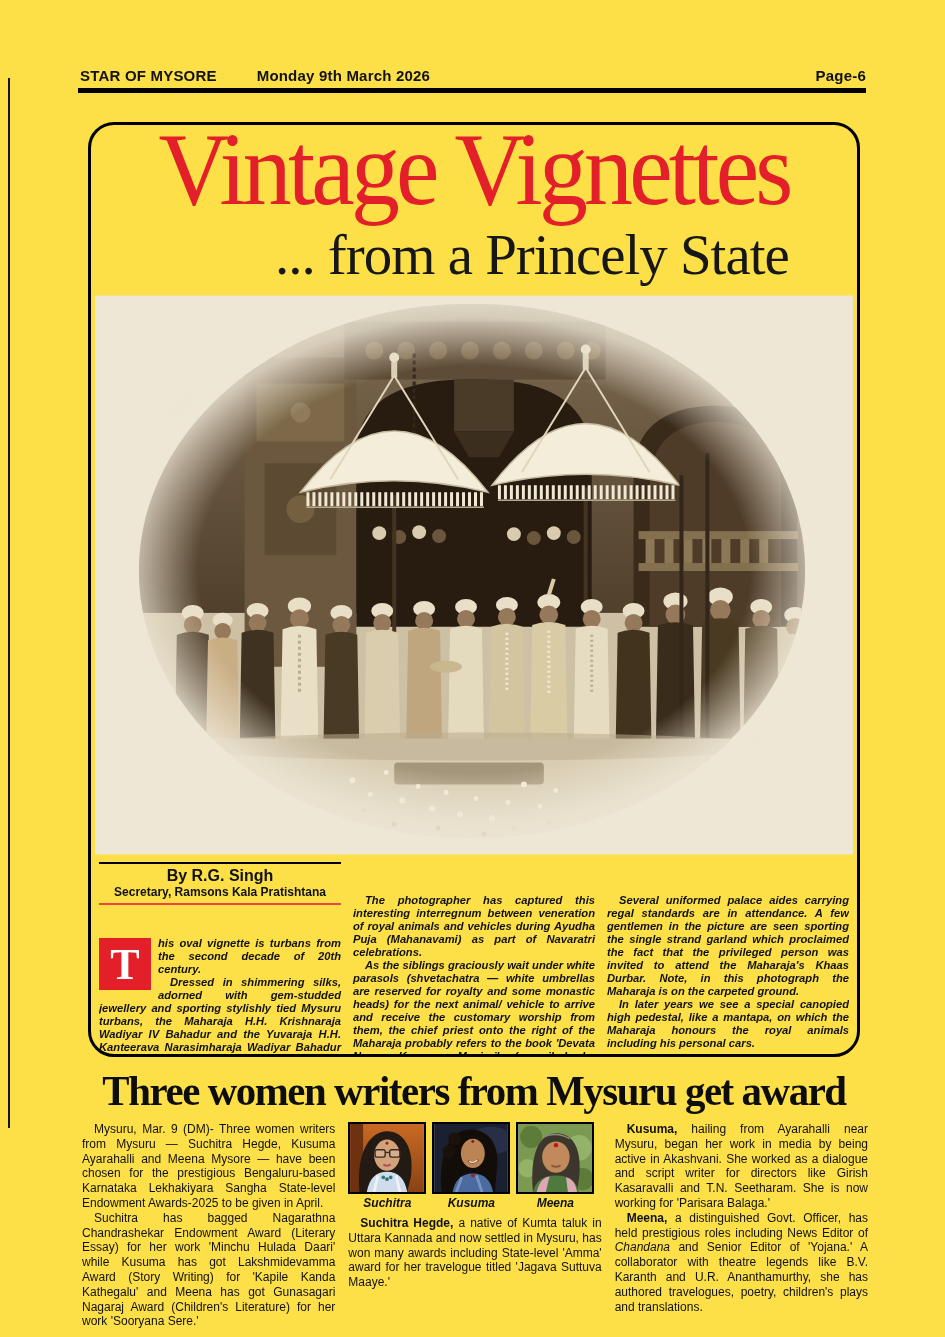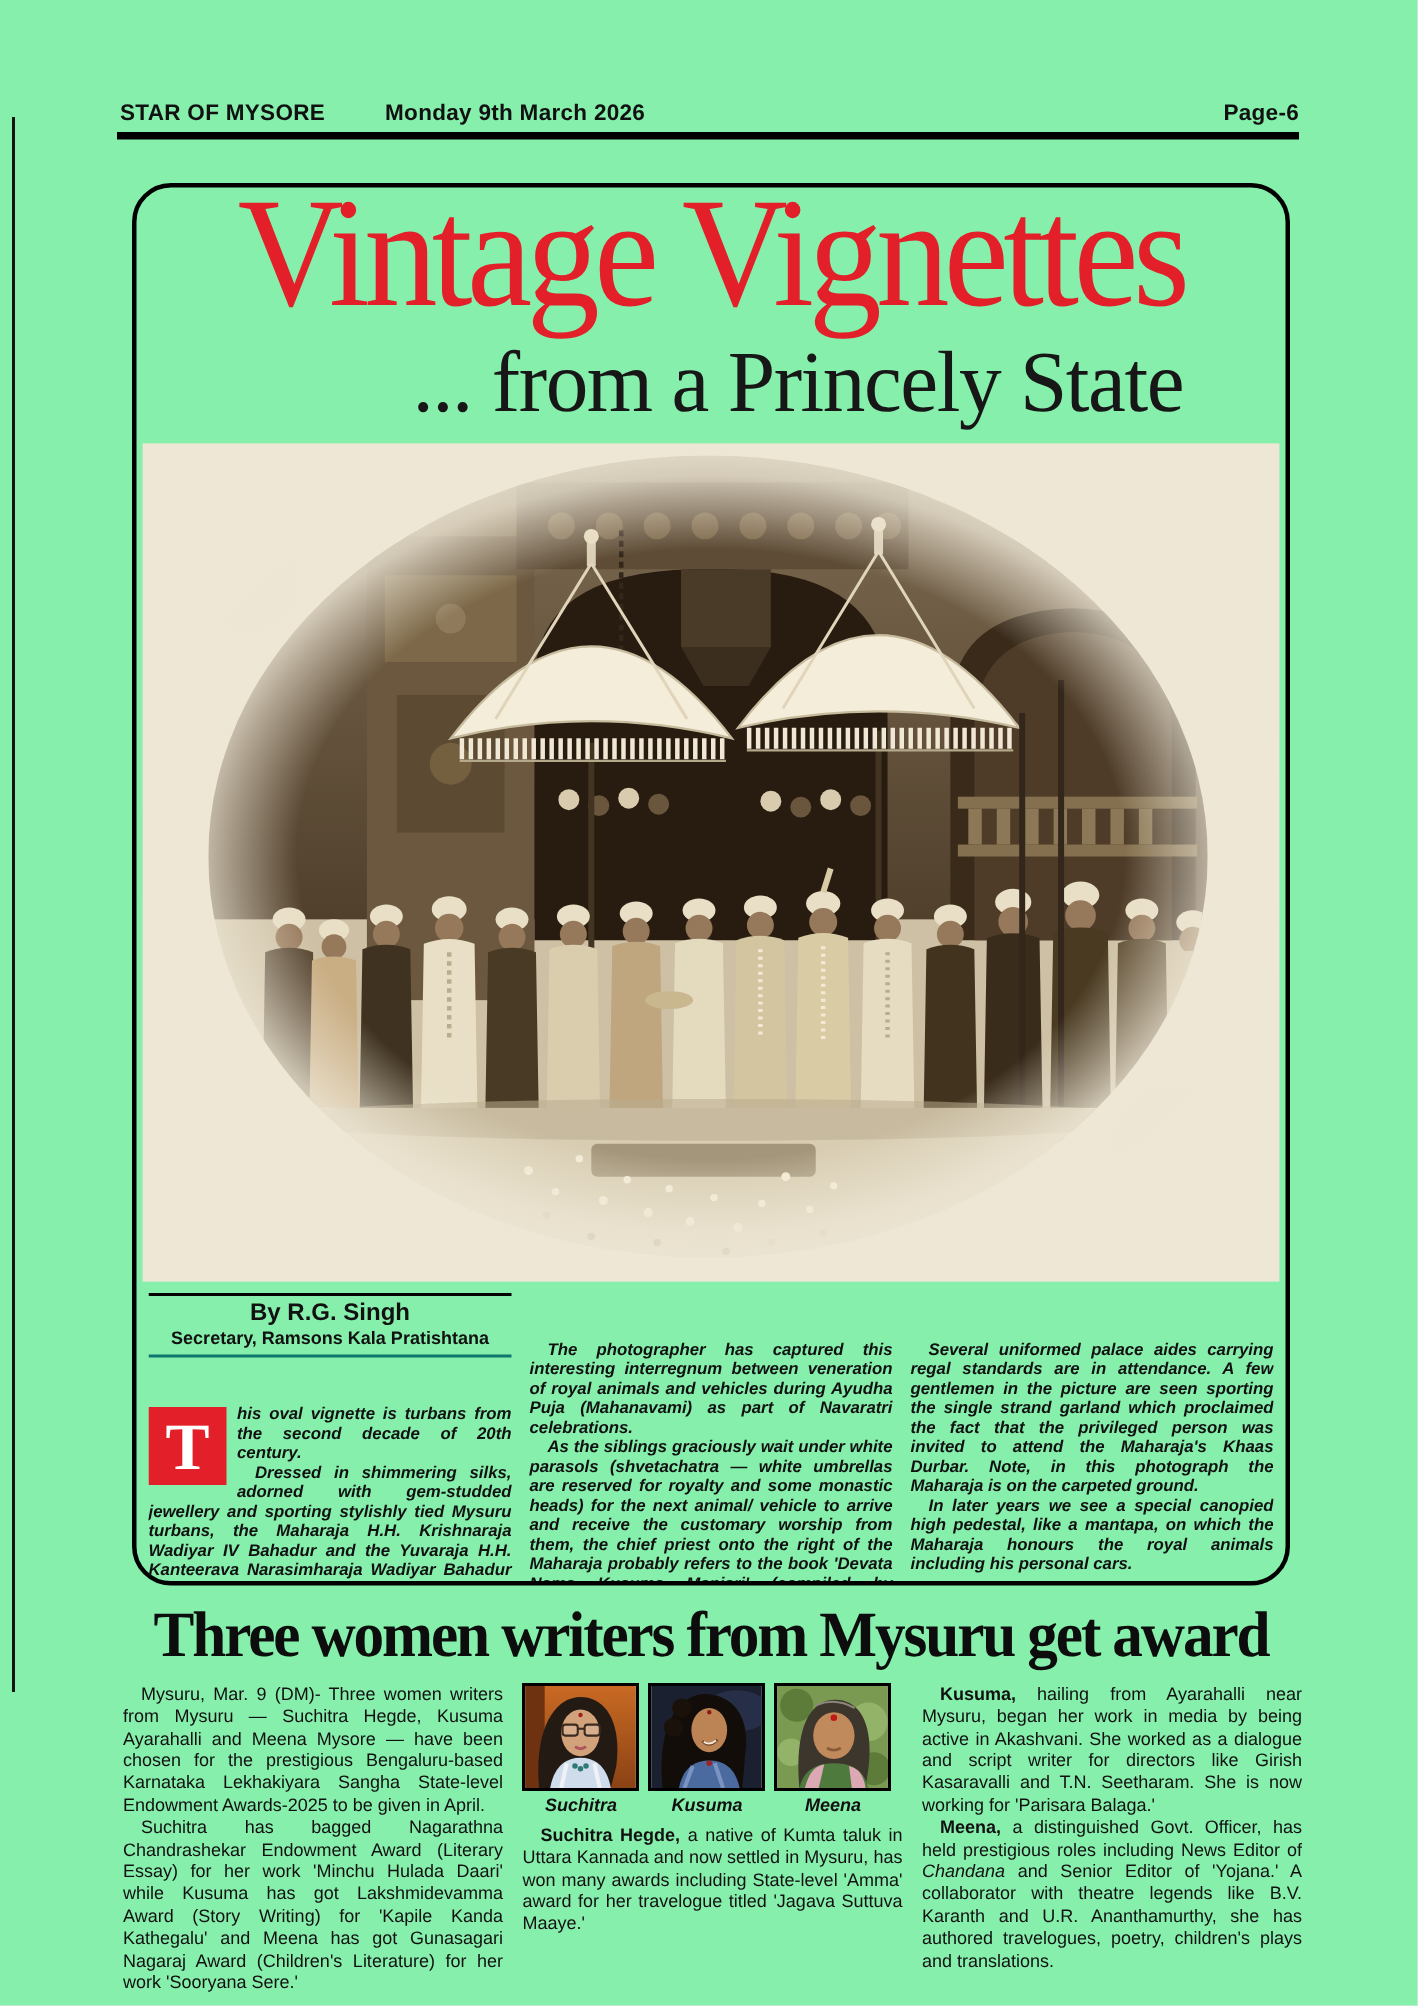--- a/index.html
+++ b/index.html
@@ -1,16 +1,16 @@
 <!DOCTYPE html>
 <html lang="en" style="--accent-red: #e3202a; --photo-paper: #eee7d6;"><head>
 <meta charset="utf-8">
 <style>
   html,body{margin:0;padding:0;background:#e9e9e9;}
-  #page{position:relative;width:945px;height:1337px;background:#86efac;margin:0 auto;
+  #page{position:relative;width:945px;height:1337px;background:#fde047;margin:0 auto;
         font-family:"Liberation Sans",sans-serif;color:#111;overflow:hidden;}
   
   .edge-rule{position:absolute;left:8px;top:78px;width:2px;height:1050px;background:#141414;}
   
   .masthead{position:absolute;left:80px;right:79px;top:62px;height:22px;display:flex;align-items:flex-end;
             font-weight:bold;font-size:15px;letter-spacing:.2px;}
   .masthead .date{margin-left:40px;}
   .masthead .pageno{margin-left:auto;}
   .mast-rule{position:absolute;left:78px;right:79px;top:88px;height:5px;background:#000;}
   
@@ -19,35 +19,35 @@
             font-family:"Liberation Serif",serif;font-weight:normal;color:var(--accent-red,#e3202a);
             font-size:104px;line-height:1.08;letter-spacing:-4px;transform:scaleX(.94);transform-origin:50% 0;}
   .vv-sub{position:absolute;left:0;right:0;top:100px;text-align:center;white-space:nowrap;padding-left:118px;
           font-family:"Liberation Serif",serif;color:#171717;font-size:58px;line-height:1.05;letter-spacing:-1px;
           transform:scaleX(.98);transform-origin:50% 0;}
   .photo-wrap{position:absolute;left:4px;top:170px;width:758px;height:560px;}
   .photo-wrap svg{display:block;}
   
   .vv-cols{position:absolute;left:8px;right:8px;top:737px;height:192px;display:flex;gap:12px;overflow:hidden;}
   .vv-col{flex:1 1 0;min-width:0;}
-  .byline{border-top:2px solid #000;border-bottom:2px solid #0f766e;text-align:center;padding:3px 0 4px;margin-bottom:3px;}
+  .byline{border-top:2px solid #000;border-bottom:2px solid #ef4444;text-align:center;padding:3px 0 4px;margin-bottom:3px;}
   .byline .by{font-size:16px;font-weight:bold;line-height:18px;}
   .byline .role{font-size:12px;font-weight:bold;line-height:14px;}
   .vv-body{font-size:11.2px;line-height:13px;font-weight:bold;font-style:italic;text-align:justify;margin-top:32px;}
   .vv-body p{margin:0;}
   .vv-body p.ind{text-indent:12px;}
   .dropcap{float:left;width:52px;height:52px;margin:1px 7px 1px 0;background:var(--accent-red,#e3202a);
            color:#fff;font-family:"Liberation Serif",serif;font-style:normal;font-weight:bold;font-size:44px;
            display:flex;align-items:center;justify-content:center;}
   .credit{margin-top:3px;text-align:right;font-size:12px;line-height:14.5px;font-style:italic;font-weight:normal;}
   
   .aw-head{position:absolute;left:80px;right:77px;top:1066px;text-align:center;white-space:nowrap;
            font-family:"Liberation Serif",serif;font-weight:bold;font-size:43px;letter-spacing:-1.5px;
            transform:scaleX(.95);transform-origin:50% 0;color:#0d0d0d;}
-  .aw-cols{position:absolute;left:82px;right:77px;top:1122px;height:210px;display:flex;gap:13px;justify-content:flex-end;}
+  .aw-cols{position:absolute;left:82px;right:77px;top:1122px;height:210px;display:flex;gap:13px;}
   .aw-col{flex:1 1 0;min-width:0;}
   .aw-body{font-size:12px;line-height:14.8px;text-align:justify;}
   .aw-body p{margin:0;text-indent:12px;}
   .lead{font-weight:bold;}
   .ital{font-style:italic;}
   .photo-row{display:flex;gap:6px;}
   .photo-row figure{margin:0;border:2px solid #000;width:74px;height:68px;overflow:hidden;background:#999;}
   .cap-row{display:flex;gap:6px;margin:2px 0 6px;}
   .cap-row span{width:78px;text-align:center;font-size:12px;font-weight:bold;font-style:italic;}
 </style>

